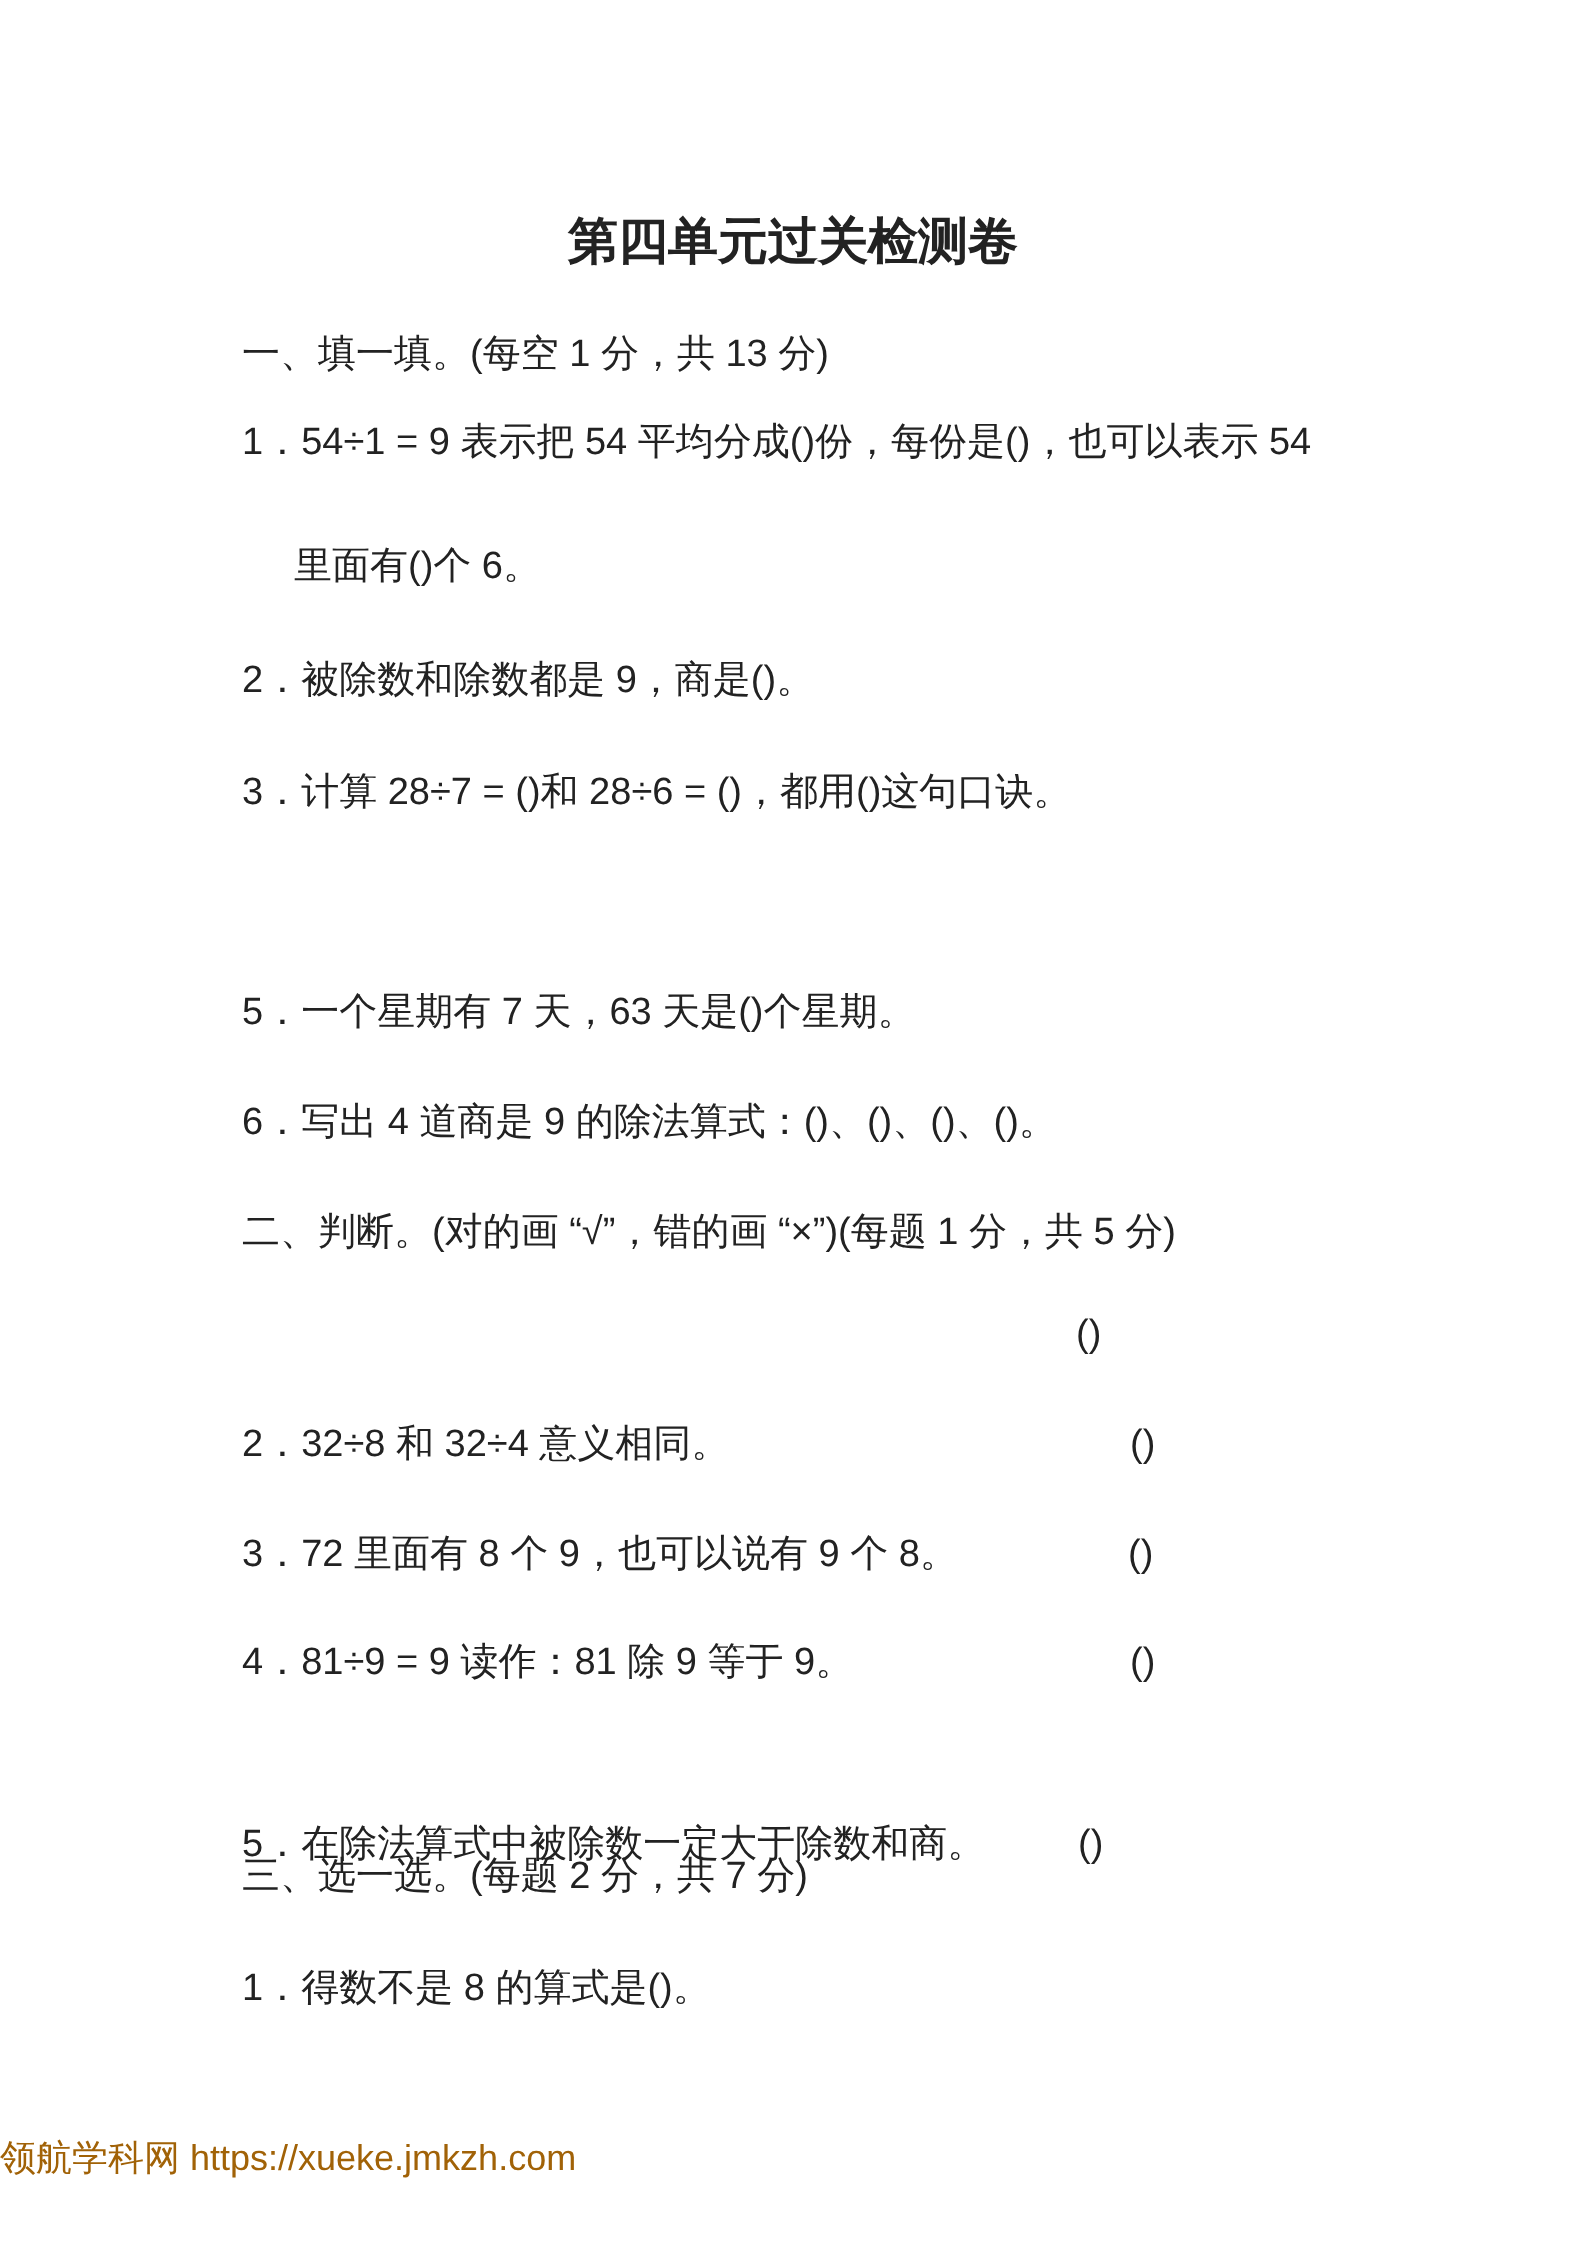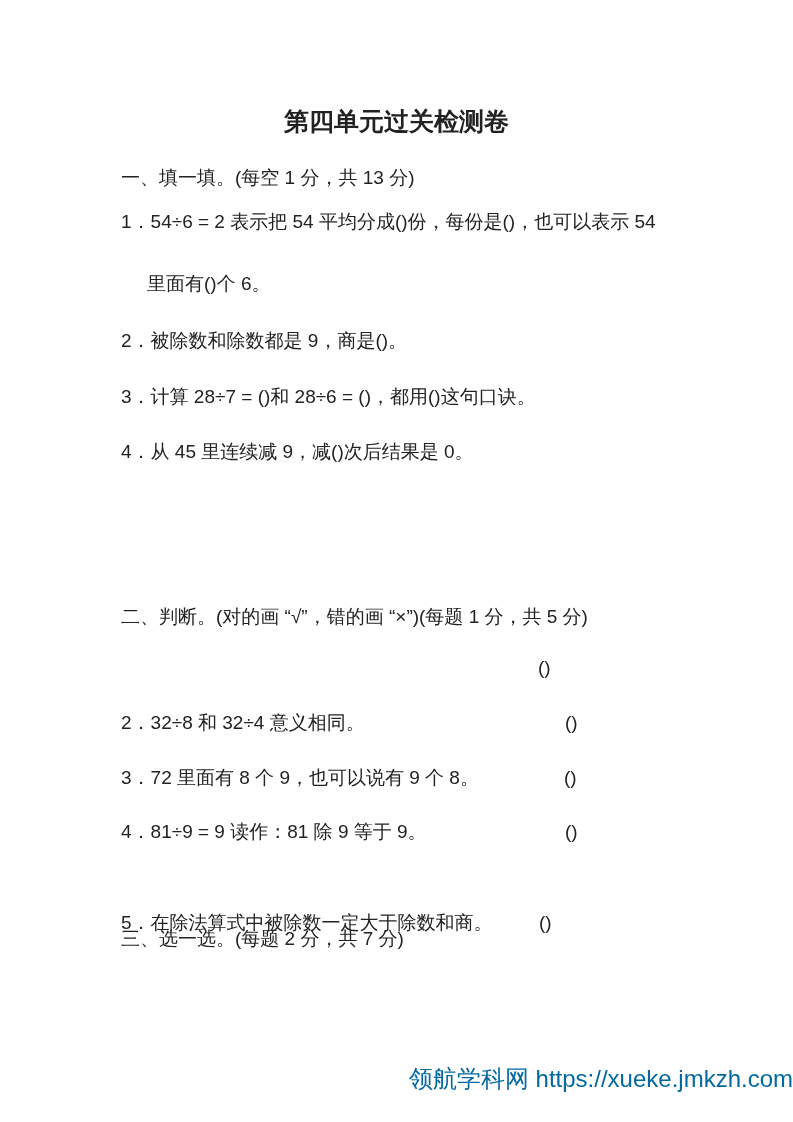--- a/index.html
+++ b/index.html
@@ -42,40 +42,41 @@
     position: absolute;
     top: 0;
     font-size: 19px;
     line-height: 30px;
   }
   .footer {
     position: absolute;
     left: 0;
     top: 1064px;
     width: 100%;
-    text-align: right;
-    font-size: 24px;
+    text-align: left;
+    font-size: 18px;
     line-height: 30px;
-    color: #0369a1;
+    color: #a16207;
     white-space: nowrap;
   }
 </style>
 </head>
 <body>
 
 <div class="page">
 
   <div class="title">第四单元过关检测卷</div>
 
   <div class="line" style="top:163px">一、填一填。(每空 1 分，共 13 分)</div>
-  <div class="line" style="top:207px">1．54÷6 = 2 表示把 54 平均分成()份，每份是()，也可以表示 54</div>
+  <div class="line" style="top:207px">1．54÷1 = 9 表示把 54 平均分成()份，每份是()，也可以表示 54</div>
   <div class="line cont" style="top:269px">里面有()个 6。</div>
   <div class="line" style="top:326px">2．被除数和除数都是 9，商是()。</div>
   <div class="line" style="top:382px">3．计算 28÷7 = ()和 28÷6 = ()，都用()这句口诀。</div>
-  <div class="line" style="top:437px">4．从 45 里连续减 9，减()次后结果是 0。</div>
+  <div class="line" style="top:492px">5．一个星期有 7 天，63 天是()个星期。</div>
+  <div class="line" style="top:547px">6．写出 4 道商是 9 的除法算式：()、()、()、()。</div>
 
   <div class="line" style="top:602px">二、判断。(对的画 “√”，错的画 “×”)(每题 1 分，共 5 分)</div>
 
   <div class="line" style="top:653px">
     <span class="blank" style="left:417px">()</span>
   </div>
   <div class="line" style="top:708px">
     <span>2．32÷8 和 32÷4 意义相同。</span>
     <span class="blank" style="left:444px">()</span>
   </div>
@@ -86,16 +87,17 @@
   <div class="line" style="top:817px">
     <span>4．81÷9 = 9 读作：81 除 9 等于 9。</span>
     <span class="blank" style="left:444px">()</span>
   </div>
   <div class="line" style="top:908px">
     <span>5．在除法算式中被除数一定大于除数和商。</span>
     <span class="blank" style="left:418px">()</span>
   </div>
 
   <div class="line" style="top:924px">三、选一选。(每题 2 分，共 7 分)</div>
+  <div class="line" style="top:980px">1．得数不是 8 的算式是()。</div>
 
   <div class="footer">领航学科网 https://xueke.jmkzh.com</div>
 
 </div>
 
 </body></html>

